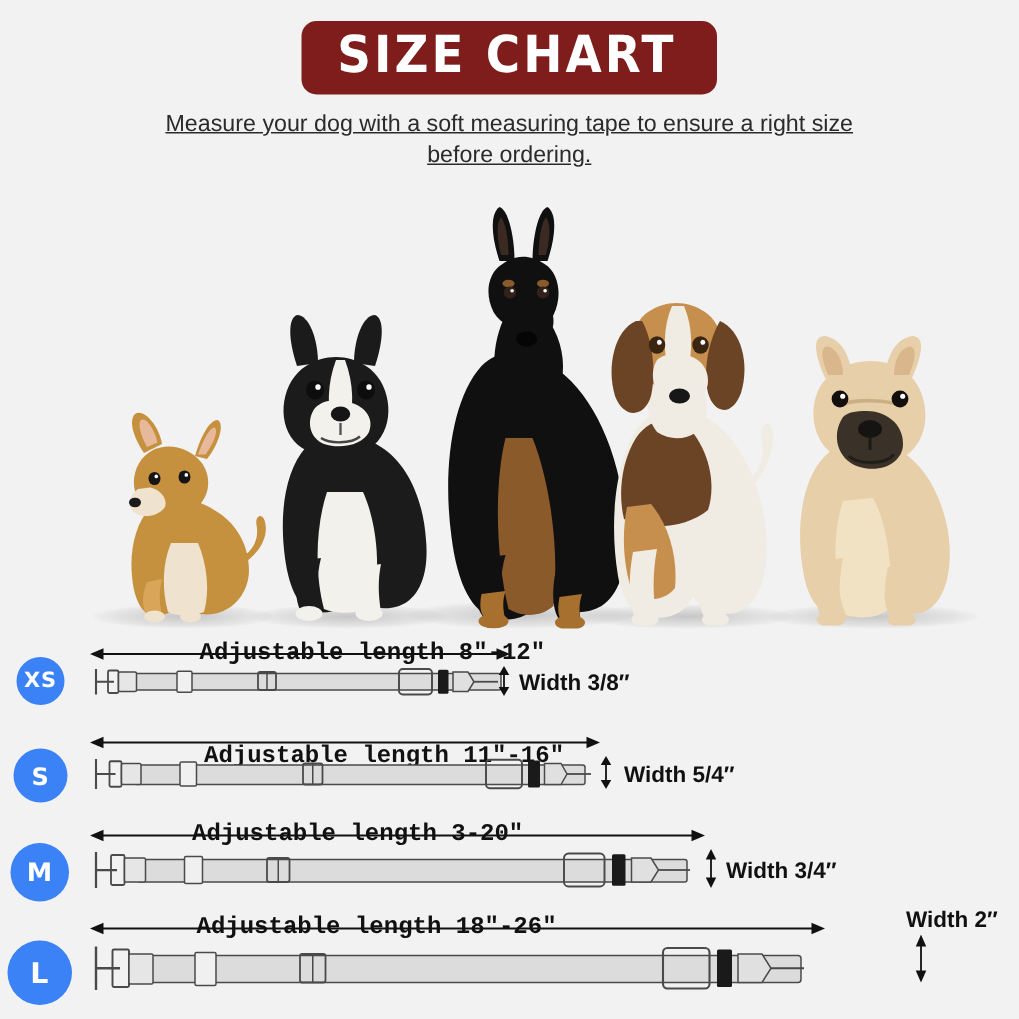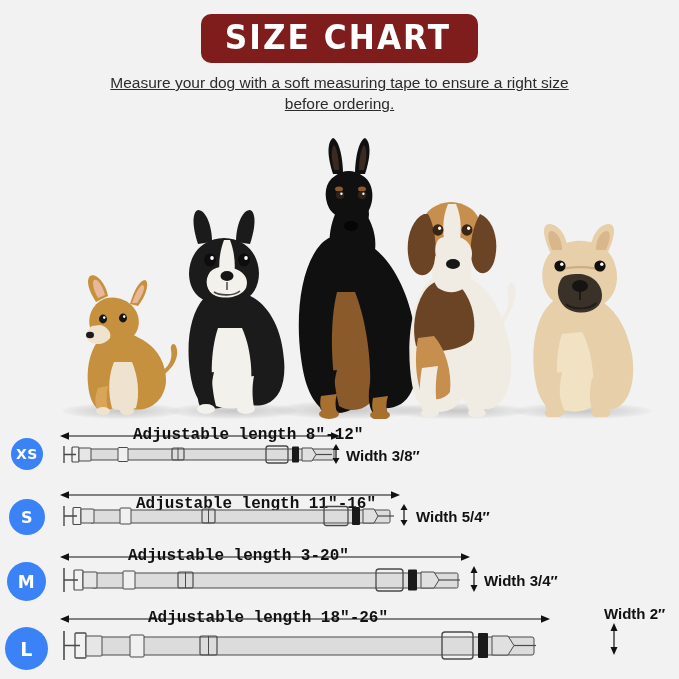--- a/index.html
+++ b/index.html
@@ -415,21 +415,21 @@
       <line x1="6" y1="3" x2="6" y2="23" stroke="#111" stroke-width="1.2"></line>
       <path d="M6 0 L2.5 7 L9.5 7 Z" fill="#111"></path>
       <path d="M6 26 L2.5 19 L9.5 19 Z" fill="#111"></path>
     </svg>
     <div class="width-label" style="left:484px; top:30px;">Width 3/4″</div>
   </div>
 
   <div class="row" style="top:185px; height:64px;">
     <div class="badge" style="left:5px; top:22px; width:43px; height:43px; font-size:19px;">L</div>
 
-    <div class="len-label" style="left:148px; top:4px;">Adjustable length 18″-26″</div>
+    <div class="len-label" style="left:131px; top:4px;">Adjustable length 18″-26″</div>
 
     <svg class="arrowline" style="left:60px; top:8px;" width="490" height="12">
       <line x1="4" y1="6" x2="486" y2="6" stroke="#111" stroke-width="1.2"></line>
       <path d="M0 6 L9 2.2 L9 9.8 Z" fill="#111"></path>
       <path d="M490 6 L481 2.2 L481 9.8 Z" fill="#111"></path>
     </svg>
 
     <svg class="collar" style="left:60px; top:22px;" width="520" height="40">
       <rect x="36" y="10" width="438" height="18" rx="2" fill="#dcdcdc" stroke="#4a4a4a" stroke-width="1"></rect>
       <path d="M4 4 L4 33 M4 18.5 L20 18.5" stroke="#4a4a4a" stroke-width="1.6" fill="none"></path>

